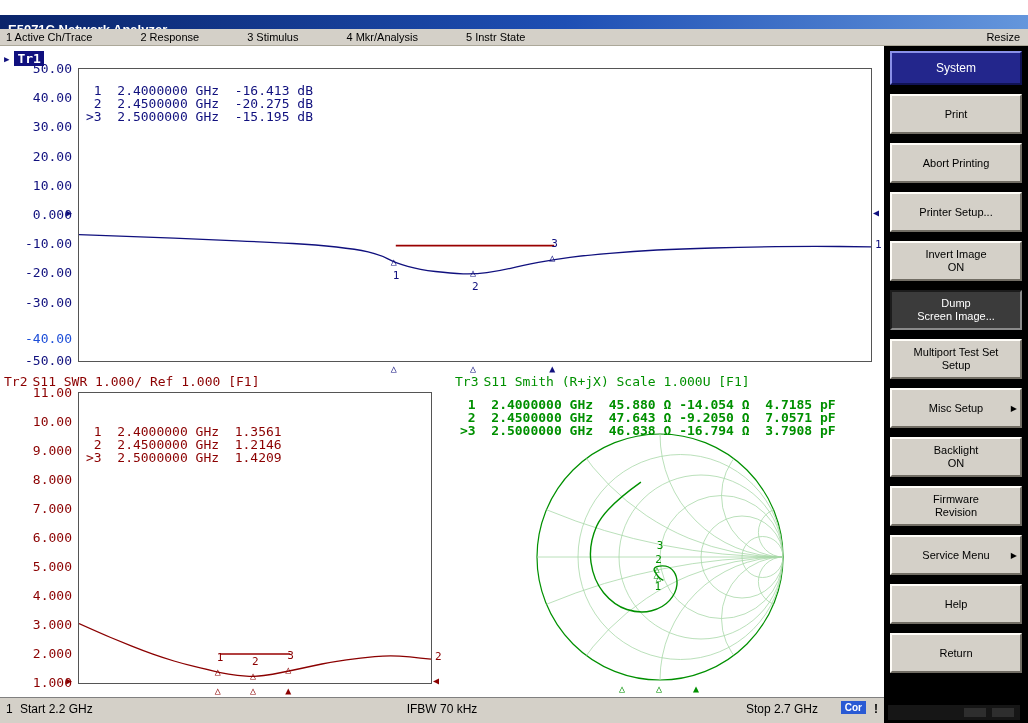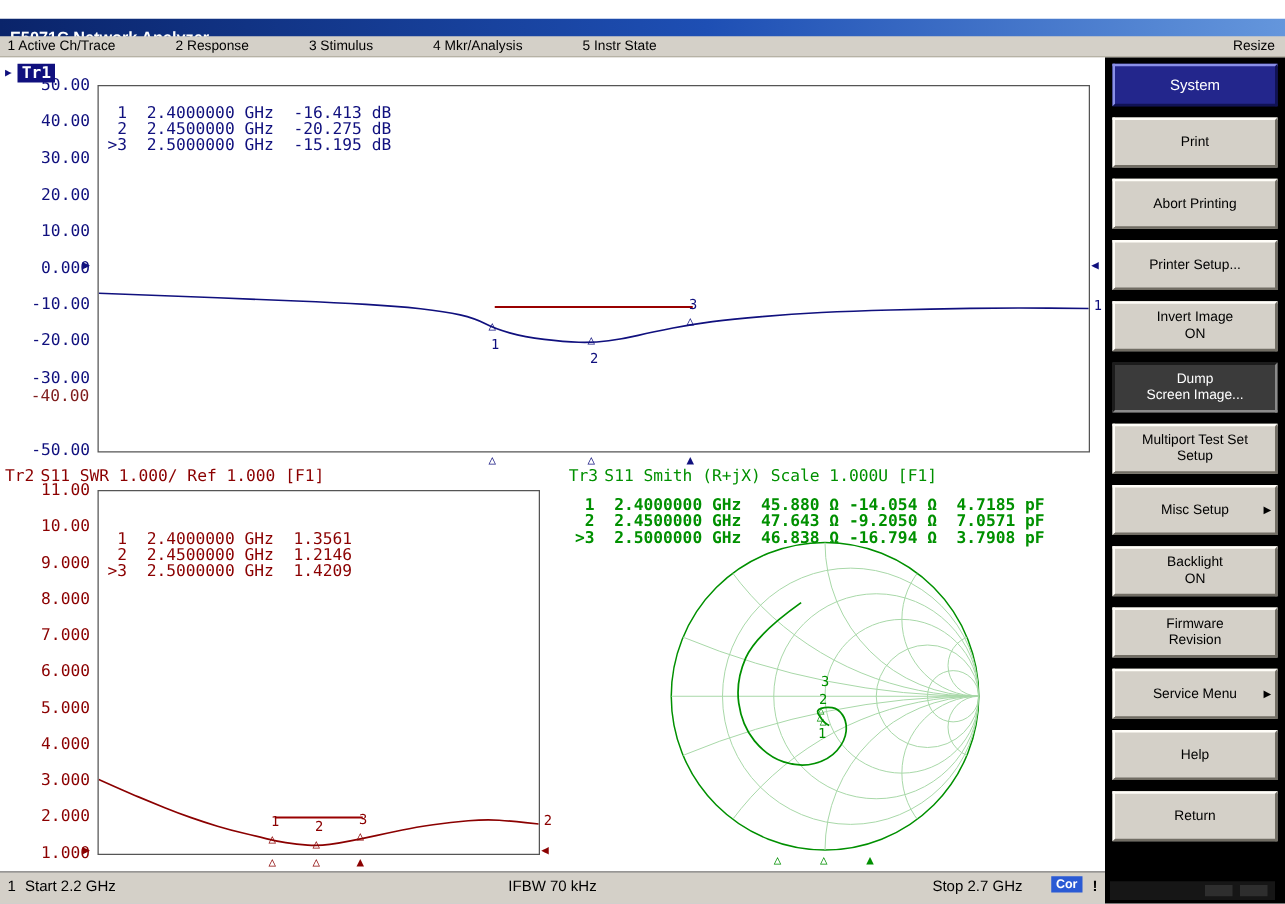--- a/index.html
+++ b/index.html
@@ -167,21 +167,21 @@
 
 <div class="ytick" style="top: 62px; color: rgb(16, 16, 126);">50.00</div>
     <div class="ytick" style="top: 91.2px; color: rgb(16, 16, 126);">40.00</div>
     <div class="ytick" style="top: 120.4px; color: rgb(16, 16, 126);">30.00</div>
     <div class="ytick" style="top: 149.6px; color: rgb(16, 16, 126);">20.00</div>
     <div class="ytick" style="top: 178.8px; color: rgb(16, 16, 126);">10.00</div>
     <div class="ytick" style="top: 208px; color: rgb(16, 16, 126);">0.000</div>
     <div class="ytick" style="top: 237.2px; color: rgb(16, 16, 126);">-10.00</div>
     <div class="ytick" style="top: 266.4px; color: rgb(16, 16, 126);">-20.00</div>
     <div class="ytick" style="top: 295.6px; color: rgb(16, 16, 126);">-30.00</div>
-    <div class="ytick" style="top: 311px; color: #7f1d1d; text-align: center;">-40.00</div>
+    <div class="ytick" style="top: 332px; color: #1d4ed8;">-40.00</div>
     <div class="ytick" style="top: 354px; color: rgb(16, 16, 126);">-50.00</div>
     <div class="mk" style="left: 390.8px; top: 256.926px; color: rgb(16, 16, 126); font-size: 10px;">△</div>
     <div class="mk" style="left: 392.8px; top: 270.926px; color: rgb(16, 16, 126);">1</div>
     <div class="mk" style="left: 390.8px; top: 364px; color: rgb(16, 16, 126); font-size: 10px;">△</div>
     <div class="mk" style="left: 470px; top: 268.203px; color: rgb(16, 16, 126); font-size: 10px;">△</div>
     <div class="mk" style="left: 472px; top: 282.203px; color: rgb(16, 16, 126);">2</div>
     <div class="mk" style="left: 470px; top: 364px; color: rgb(16, 16, 126); font-size: 10px;">△</div>
     <div class="mk" style="left: 549.2px; top: 253.369px; color: rgb(16, 16, 126); font-size: 10px;">△</div>
     <div class="mk" style="left: 551.2px; top: 239.369px; color: rgb(16, 16, 126);">3</div>
     <div class="mk" style="left: 549.2px; top: 364px; color: rgb(16, 16, 126); font-size: 10px;">▲</div>

